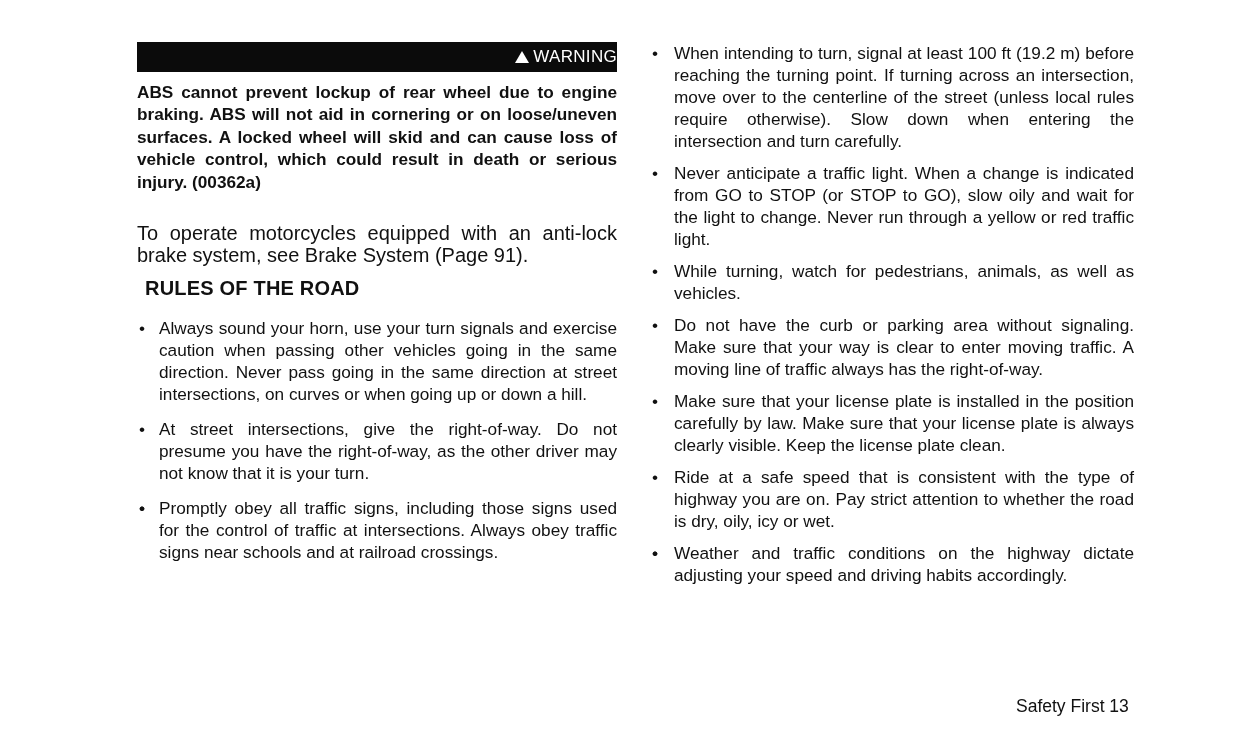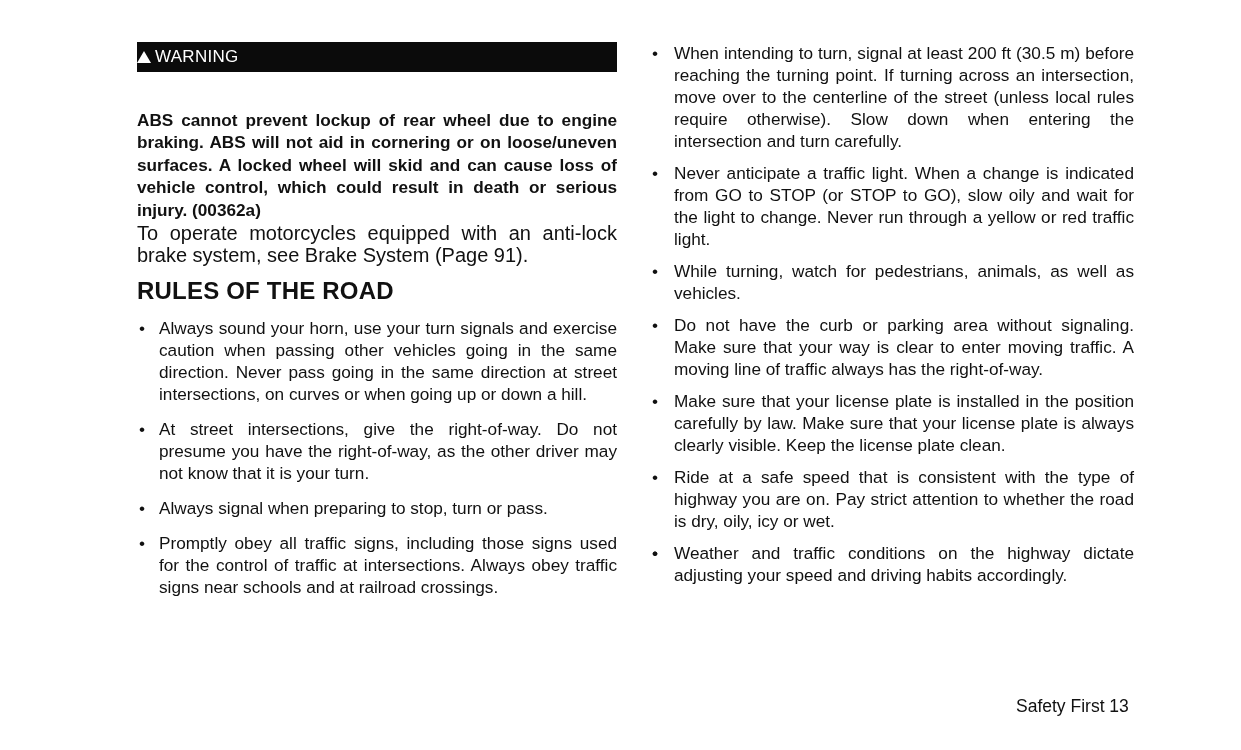--- a/index.html
+++ b/index.html
@@ -2,28 +2,28 @@
 <html><head>
 <meta charset="utf-8">
 <style>
   html, body { margin:0; padding:0; background:#ffffff; }
   body { width:1241px; height:750px; position:relative; overflow:hidden;
          font-family:"Liberation Sans", sans-serif; color:#111; }
   .col { position:absolute; top:0; }
   .left { left:137px; width:480px; }
   .right { left:650px; width:484px; }
   .warn-bar { position:absolute; top:42px; left:0; width:480px; height:30px; background:#0b0b0b;
-              color:#fff; font-size:17px; text-align:left; line-height:30px; letter-spacing:0.3px; }
+              color:#fff; font-size:17px; text-align:right; line-height:30px; letter-spacing:0.3px; }
   .warn-bar .tri { display:inline-block; width:0; height:0; border-left:7px solid transparent;
                    border-right:7px solid transparent; border-bottom:12px solid #fff; position:relative;
                    top:1px; margin-right:4px; }
   .warn-text { position:absolute; top:81px; left:0; width:480px; font-weight:bold; font-size:17.2px;
-               line-height:22.4px; text-align:justify;margin-top:28px; }
+               line-height:22.4px; text-align:justify; }
   .intro { position:absolute; top:222px; left:0; width:480px; font-size:20px; line-height:22.4px; text-align:justify; }
-  .heading { position:absolute; top:277px; left:0; font-size:24px; font-weight:bold; letter-spacing:0.2px; }
+  .heading { position:absolute; top:277px; left:8px; font-size:20px; font-weight:bold; letter-spacing:0.2px; }
   ul { list-style:none; margin:0; padding:0; }
   li { position:relative; padding-left:22px; font-size:17.2px; line-height:22px; text-align:justify; }
   li .dot { position:absolute; left:2px; top:0; }
   .left ul { position:absolute; top:317px; left:0; width:480px; }
   .right ul { position:absolute; top:42px; left:0; width:484px; }
   .right li { padding-left:24px; }
   .footer { position:absolute; top:696px; left:1016px; font-size:17.5px; }
 </style>
 </head>
 <body>
@@ -31,28 +31,28 @@
 <div class="col left">
   <div class="warn-bar">
     <span class="tri"></span><span>WARNING</span>
   </div>
   <div class="warn-text">ABS cannot prevent lockup of rear wheel due to engine braking. ABS will not aid in cornering or on loose/uneven surfaces. A locked wheel will skid and can cause loss of vehicle control, which could result in death or serious injury. (00362a)</div>
   <div class="intro">To operate motorcycles equipped with an anti-lock brake system, see Brake System (Page 91).</div>
   <div class="heading">RULES OF THE ROAD</div>
   <ul>
     <li style="margin-bottom:13px;"><span class="dot">•</span><span>Always sound your horn, use your turn signals and exercise caution when passing other vehicles going in the same direction. Never pass going in the same direction at street intersections, on curves or when going up or down a hill.</span></li>
     <li style="margin-bottom:13px;"><span class="dot">•</span><span>At street intersections, give the right-of-way. Do not presume you have the right-of-way, as the other driver may not know that it is your turn.</span></li>
-    <li style="margin-bottom:13px;"><span class="dot">•</span><span>Always signal when preparing to stop, turn or pass.</span></li>
+    <li style="margin-bottom:13px;"><span class="dot">•</span></li>
     <li><span class="dot">•</span><span>Promptly obey all traffic signs, including those signs used for the control of traffic at intersections. Always obey traffic signs near schools and at railroad crossings.</span></li>
   </ul>
 </div>
 
 <div class="col right">
   <ul>
-    <li style="margin-bottom:10px;"><span class="dot">•</span><span>When intending to turn, signal at least 200 ft (30.5 m) before reaching the turning point. If turning across an intersection, move over to the centerline of the street (unless local rules require otherwise). Slow down when entering the intersection and turn carefully.</span></li>
+    <li style="margin-bottom:10px;"><span class="dot">•</span><span>When intending to turn, signal at least 100 ft (19.2 m) before reaching the turning point. If turning across an intersection, move over to the centerline of the street (unless local rules require otherwise). Slow down when entering the intersection and turn carefully.</span></li>
     <li style="margin-bottom:10px;"><span class="dot">•</span><span>Never anticipate a traffic light. When a change is indicated from GO to STOP (or STOP to GO), slow oily and wait for the light to change. Never run through a yellow or red traffic light.</span></li>
     <li style="margin-bottom:10px;"><span class="dot">•</span><span>While turning, watch for pedestrians, animals, as well as vehicles.</span></li>
     <li style="margin-bottom:10px;"><span class="dot">•</span><span>Do not have the curb or parking area without signaling. Make sure that your way is clear to enter moving traffic. A moving line of traffic always has the right-of-way.</span></li>
     <li style="margin-bottom:10px;"><span class="dot">•</span><span>Make sure that your license plate is installed in the position carefully by law. Make sure that your license plate is always clearly visible. Keep the license plate clean.</span></li>
     <li style="margin-bottom:10px;"><span class="dot">•</span><span>Ride at a safe speed that is consistent with the type of highway you are on. Pay strict attention to whether the road is dry, oily, icy or wet.</span></li>
     <li style="margin-bottom:10px;"><span class="dot">•</span></li>
     <li><span class="dot">•</span><span>Weather and traffic conditions on the highway dictate adjusting your speed and driving habits accordingly.</span></li>
   </ul>
 </div>
 

